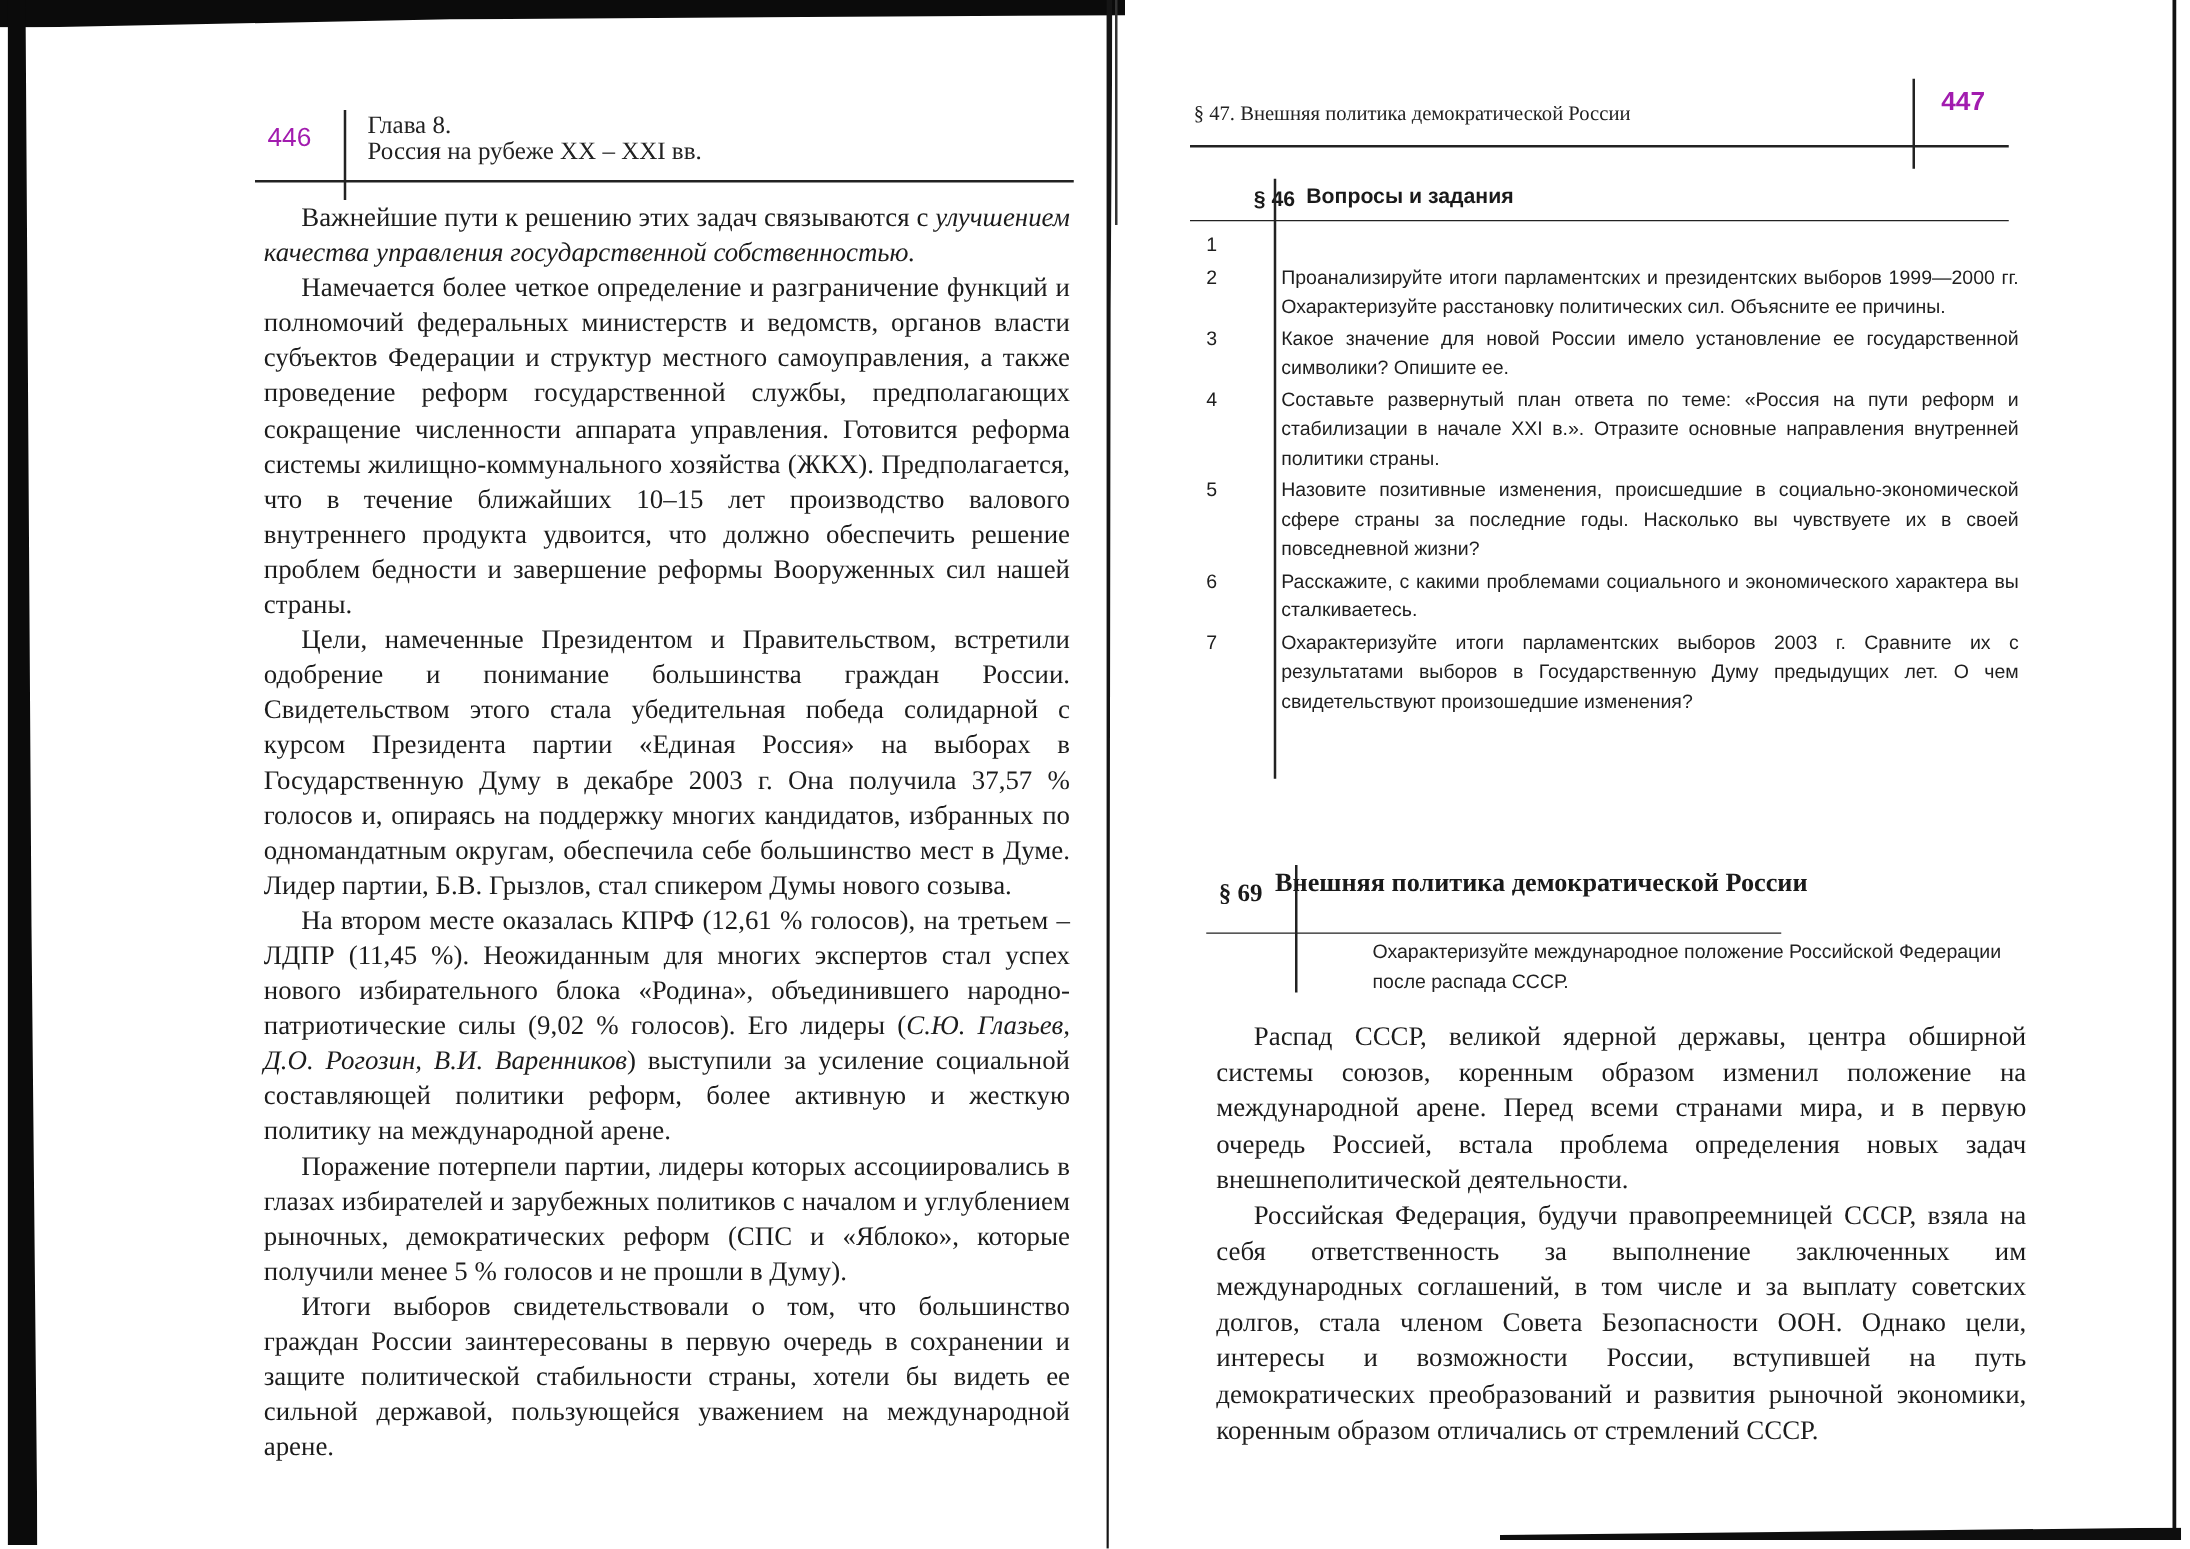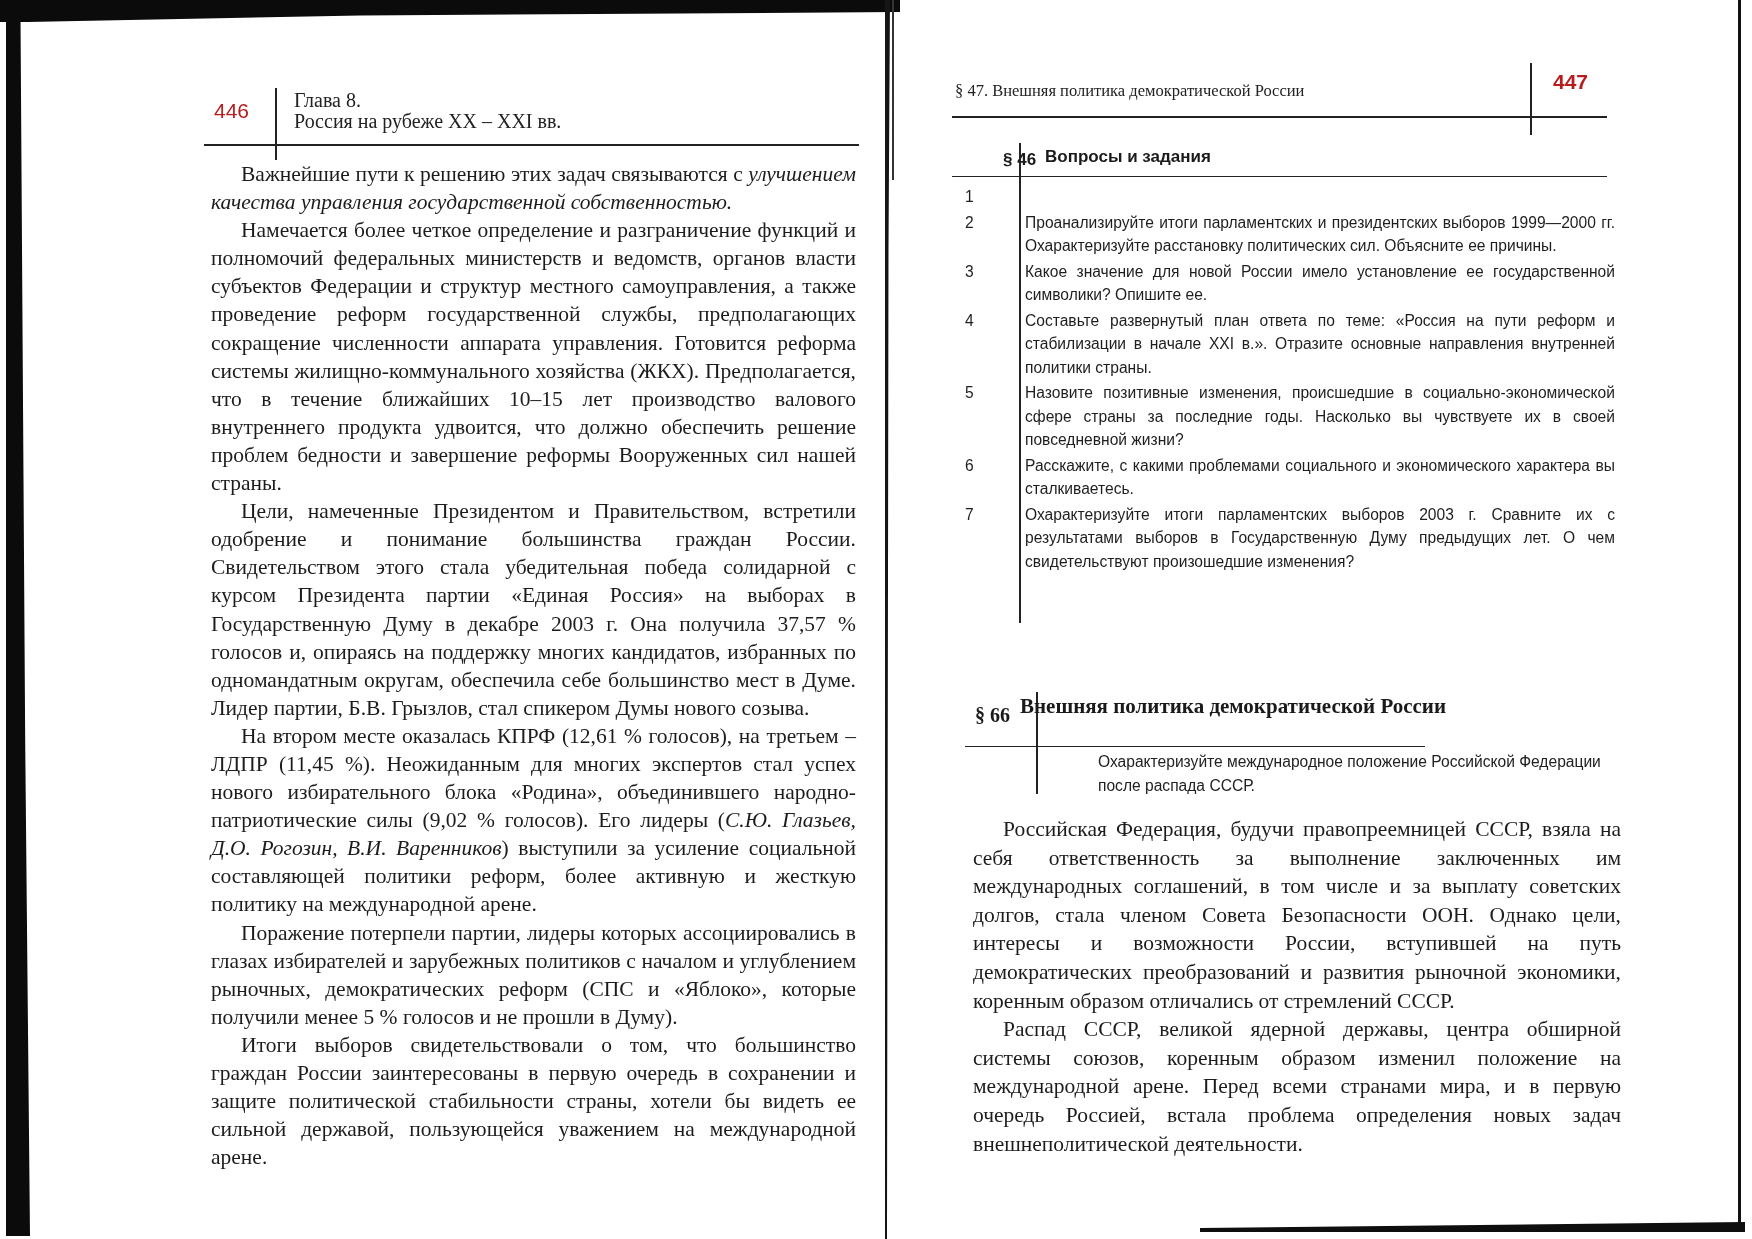--- a/index.html
+++ b/index.html
@@ -15,21 +15,21 @@
   .scan-left { left:6px; top:0; width:24px; height:1236px; background:#0b0b0b;
     clip-path: polygon(0 0, 60% 0, 80% 60%, 100% 100%, 0 100%); }
   .spine { left:885px; top:0; width:5px; height:1239px; background:#151515;
     clip-path: polygon(0 0,100% 0,70% 20%,40% 100%,0 100%); }
   .spine2 { left:892px; top:0; width:2px; height:180px; background:#333; }
   .right-edge { left:1738px; top:0; width:3px; height:1225px; background:#111; }
   .bottom-edge { left:1200px; top:1222px; width:545px; height:10px; background:#0e0e0e;
     clip-path: polygon(0 60%,100% 0,100% 100%,0 100%); }
 
   
-  .page-num { font-family:"Liberation Sans", "DejaVu Sans", sans-serif; font-size:21px; color:#b91c1c; }
+  .page-num { font-family:"Liberation Sans", "DejaVu Sans", sans-serif; font-size:21px; color:#a21caf; }
   .vrule { background:#222; width:1.5px; }
   .hrule { background:#222; height:1.5px; }
   .runhead { font-size:20px; line-height:21px; color:#222; }
 
   
   .body-left { left:211px; top:160px; width:645px; font-size:21.5px; line-height:28.1px;
     text-align:justify; color:#1c1c1c; }
   .body-left p { margin:0; text-indent:30px; }
   .body-left em { font-style:italic; }
 
@@ -113,23 +113,23 @@
     <div class="qrow">
       <div class="qnum">6</div>
       <div class="qtext">Расскажите, с какими проблемами социального и экономического характера вы сталкиваетесь.</div>
     </div>
     <div class="qrow">
       <div class="qnum">7</div>
       <div class="qtext">Охарактеризуйте итоги парламентских выборов 2003 г. Сравните их с результатами выборов в Государственную Думу предыдущих лет. О чем свидетельствуют произошедшие изменения?</div>
     </div>
   </div>
 
-  <div class="abs sec-num" style="left:975px; top:704px;">§ 66</div>
+  <div class="abs sec-num" style="left:975px; top:704px;">§ 69</div>
   <div class="abs vrule" style="left:1036px; top:692px; height:102px;"></div>
   <div class="abs sec-title" style="left:1020px; top:694px;">Внешняя политика демократической России</div>
   <div class="abs hrule" style="left:965px; top:746px; width:460px; height:1px;"></div>
   <div class="abs sec-task" style="left:1098px; top:750px; width:520px;">Охарактеризуйте международное положение Российской Федерации после распада СССР.</div>
 
   <div class="abs body-right">
+    <p>Распад СССР, великой ядерной державы, центра обширной системы союзов, коренным образом изменил положение на международной арене. Перед всеми странами мира, и в первую очередь Россией, встала проблема определения новых задач внешнеполитической деятельности.</p>
     <p>Российская Федерация, будучи правопреемницей СССР, взяла на себя ответственность за выполнение заключенных им международных соглашений, в том числе и за выплату советских долгов, стала членом Совета Безопасности ООН. Однако цели, интересы и возможности России, вступившей на путь демократических преобразований и развития рыночной экономики, коренным образом отличались от стремлений СССР.</p>
-    <p>Распад СССР, великой ядерной державы, центра обширной системы союзов, коренным образом изменил положение на международной арене. Перед всеми странами мира, и в первую очередь Россией, встала проблема определения новых задач внешнеполитической деятельности.</p>
   </div>
 </div>
 
 </body></html>

